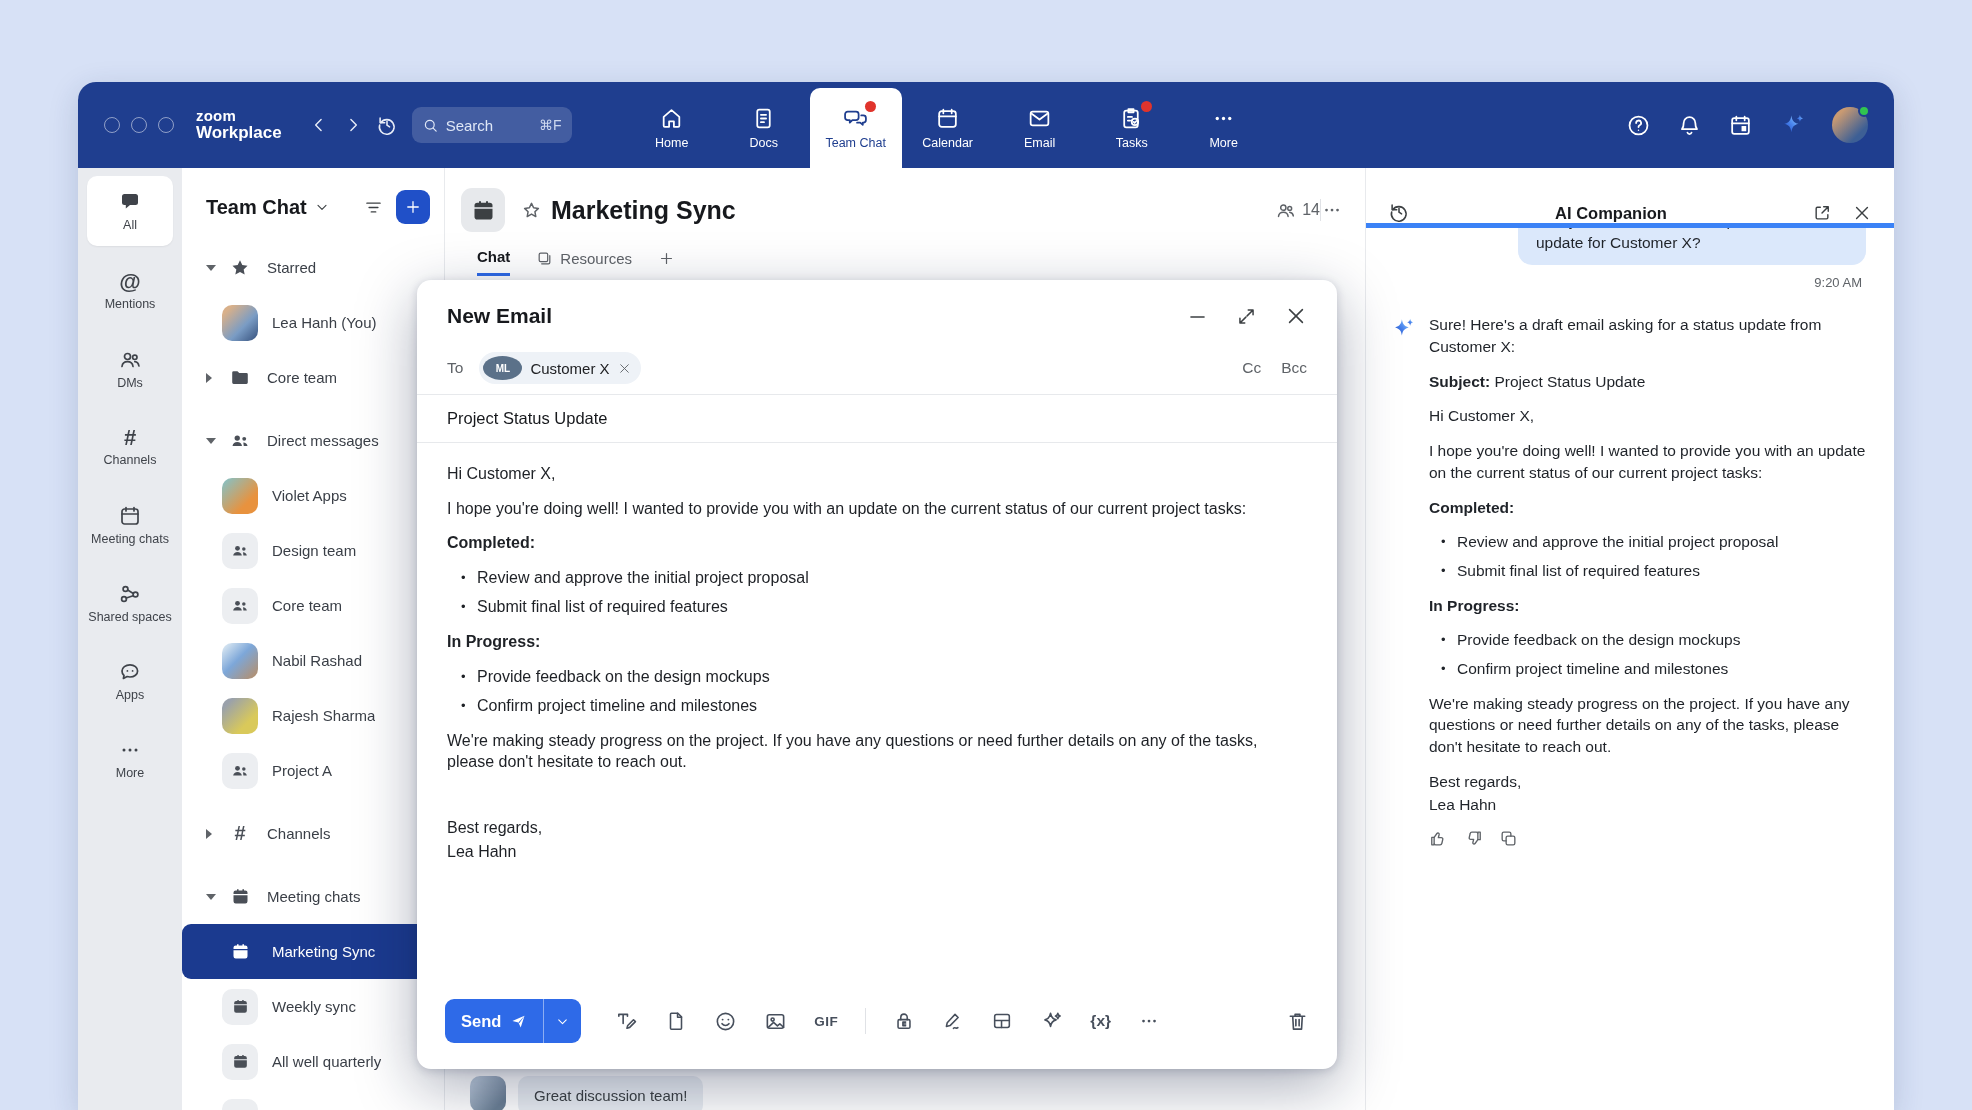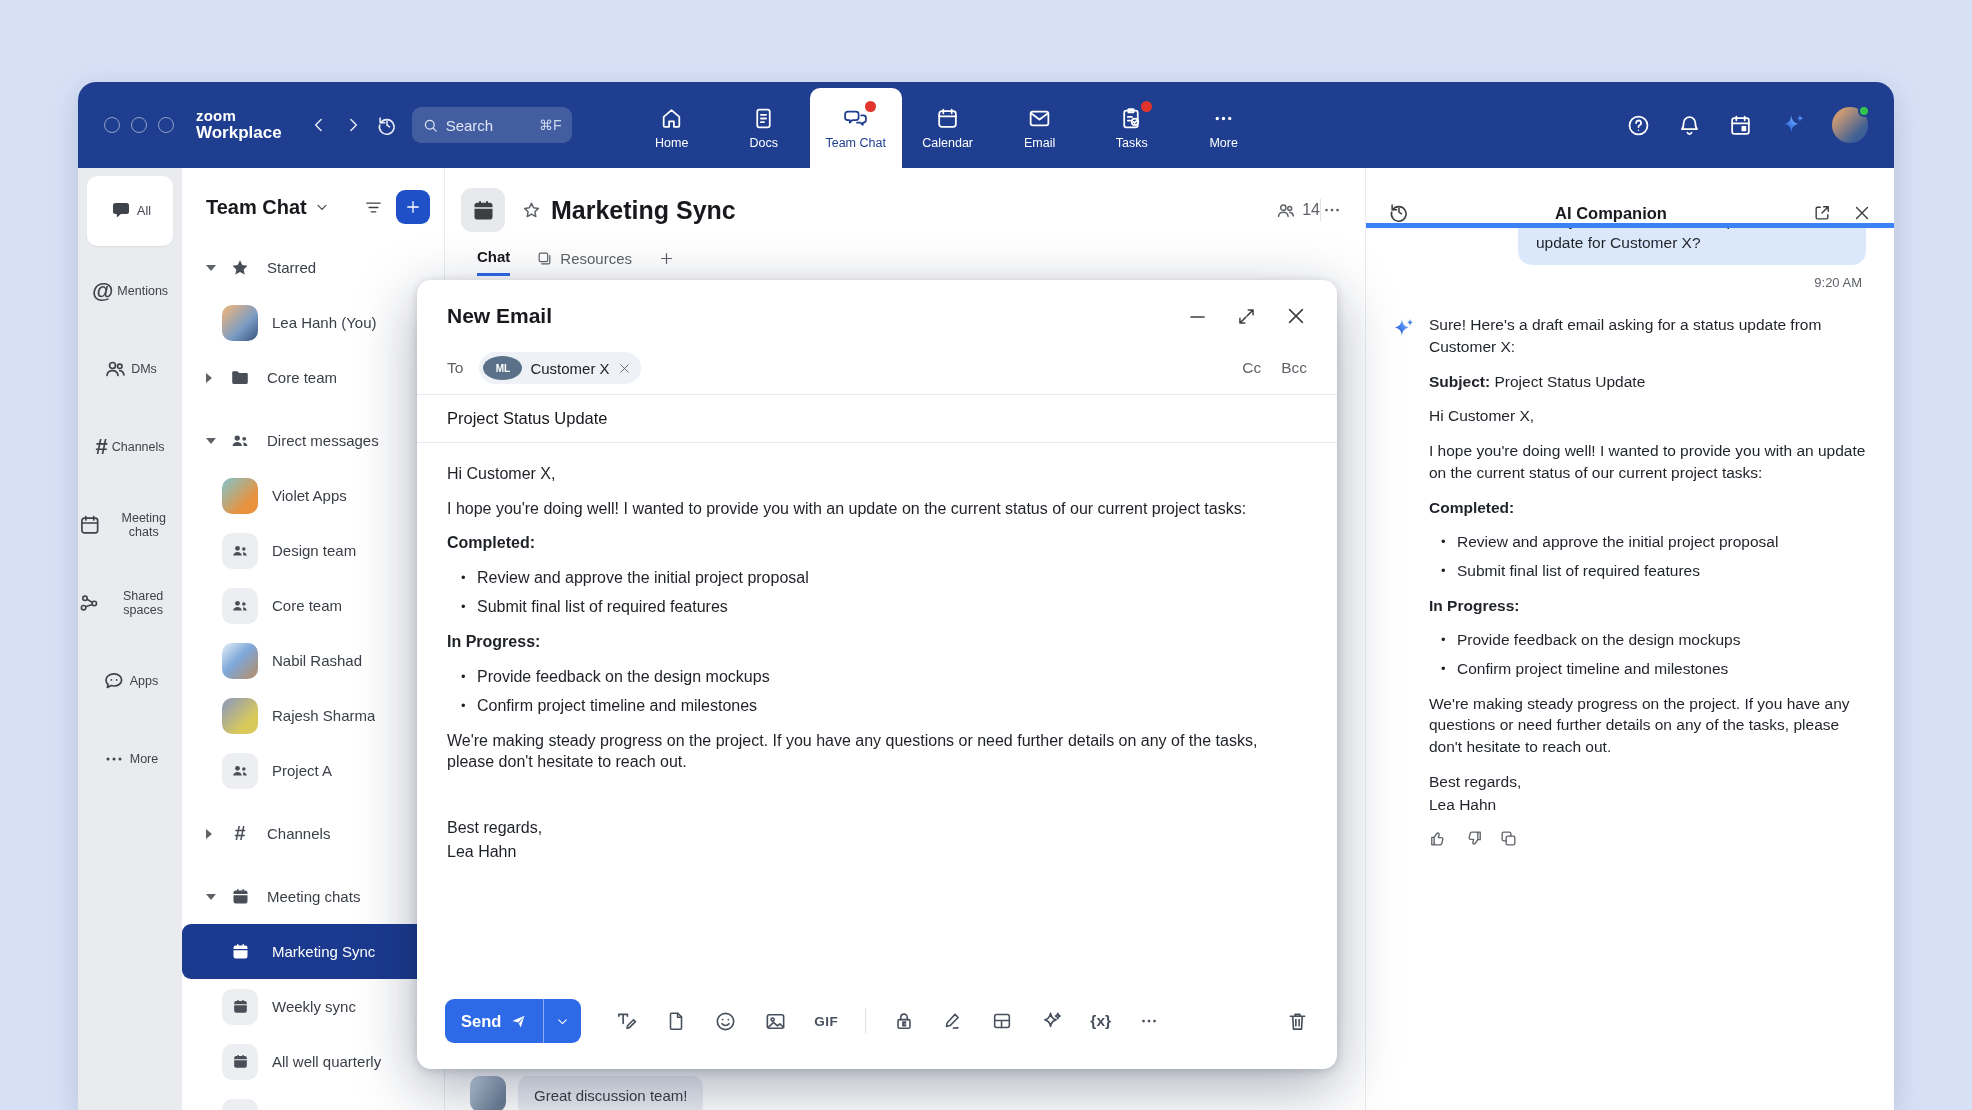--- a/index.html
+++ b/index.html
@@ -32,21 +32,21 @@
   .tbicon { color:#fff; }
   .avatar-top { position:relative; width:36px; height:36px; border-radius:50%;
     background:linear-gradient(135deg,#c99a72 20%,#3d5f95 75%); }
   .avatar-top .status { position:absolute; right:-2px; top:-2px; width:12px; height:12px; border-radius:50%;
     background:#31c550; border:2px solid #1f3e8f; }
 
   
   .content { position:absolute; top:86px; left:0; right:0; bottom:0; display:flex; }
 
   .rail { width:104px; background:#e9ebef; padding-top:8px; flex:none; }
-  .rail-item { height:78px; display:flex; flex-direction:row; align-items:center; justify-content:center;
+  .rail-item { height:78px; display:flex; flex-direction:column; align-items:center; justify-content:center;
     gap:4px; color:#3f434a; font-size:12.5px; text-align:center; line-height:1.15; }
   .rail-item.active { background:#fff; border-radius:10px; margin:0 9px 6px 9px; height:70px; box-shadow:0 1px 2px rgba(0,0,0,.06); }
   .rail-glyph { font-size:22px; font-weight:600; line-height:1; }
 
   .chatlist { width:263px; background:#fff; border-right:1px solid #e8eaed; padding-top:22px; flex:none; }
   .cl-head { display:flex; align-items:center; padding:0 14px 0 24px; margin-bottom:16px; }
   .cl-title { font-size:20px; font-weight:700; color:#17191d; }
   .cl-head .chev { margin-left:7px; color:#3c4043; }
   .cl-head .sp { flex:1; }
   .filter-btn { color:#3c4043; margin-right:12px; }

